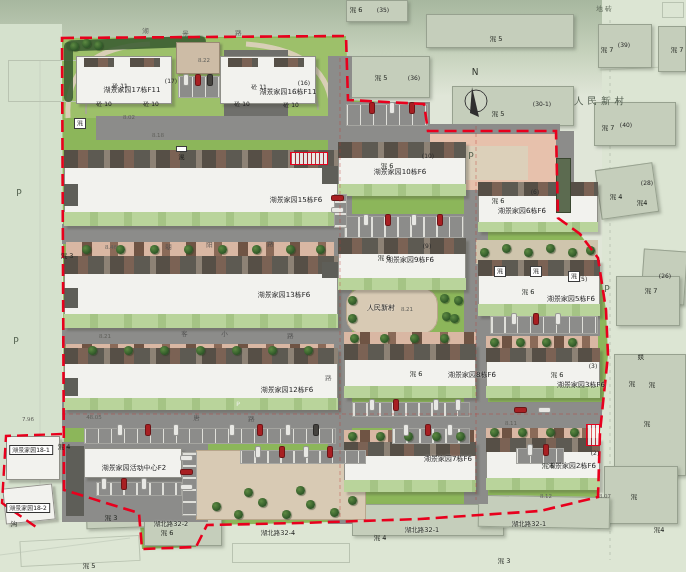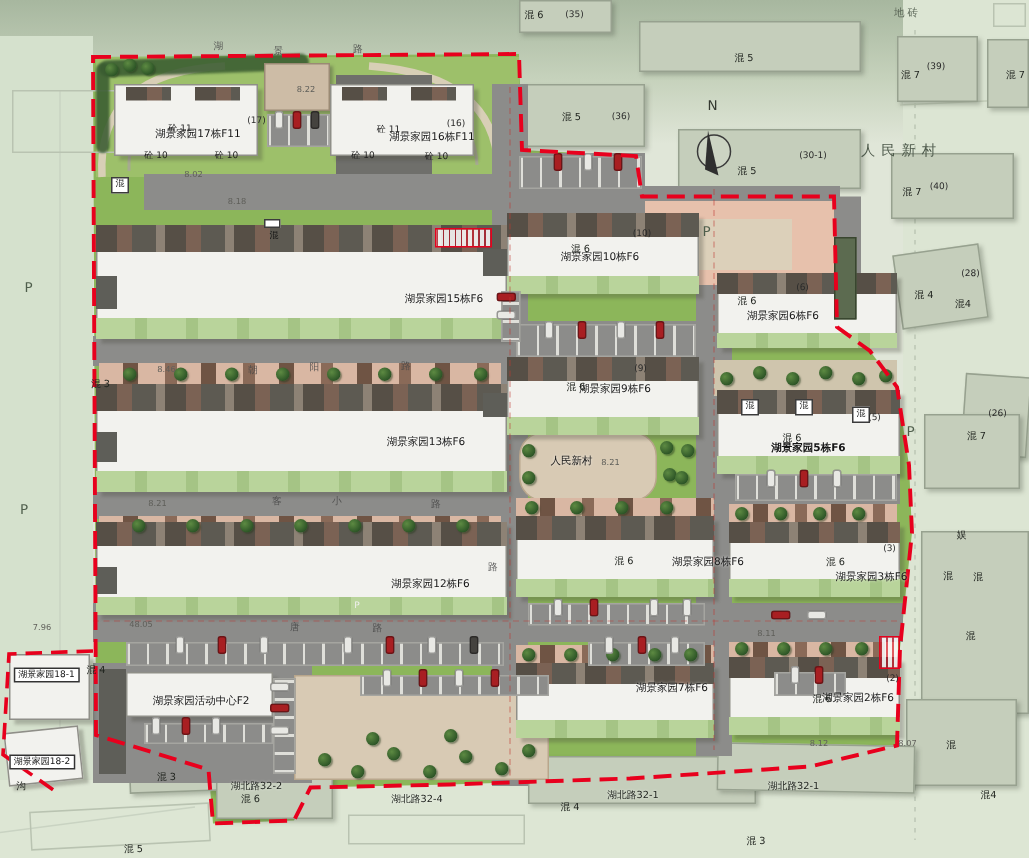--- a/index.html
+++ b/index.html
@@ -314,21 +314,21 @@
       <span class="lb bl" style="left: 132px; top: 90px;">湖景家园17栋F11</span>
       <span class="lb bl" style="left: 288px; top: 92px;">湖景家园16栋F11</span>
       <span class="lb bl" style="left: 296px; top: 200px;">湖景家园15栋F6</span>
       <span class="lb bl" style="left: 284px; top: 295px;">湖景家园13栋F6</span>
       <span class="lb bl" style="left: 287px; top: 390px;">湖景家园12栋F6</span>
       <span class="lb bl" style="left: 400px; top: 172px;">湖景家园10栋F6</span>
       <span class="lb bl" style="left: 410px; top: 260px;">湖景家园9栋F6</span>
       <span class="lb bl" style="left: 472px; top: 375px;">湖景家园8栋F6</span>
       <span class="lb bl" style="left: 448px; top: 459px;">湖景家园7栋F6</span>
       <span class="lb bl" style="left: 522px; top: 211px;">湖景家园6栋F6</span>
-      <span class="lb bl" style="left: 539px; top: 299px; font-weight: bold;">湖景家园5栋F6</span>
+      <span class="lb bl" style="left: 571px; top: 299px;">湖景家园5栋F6</span>
       <span class="lb bl" style="left: 581px; top: 385px;">湖景家园3栋F6</span>
       <span class="lb bl" style="left: 572px; top: 466px;">湖景家园2栋F6</span>
       <span class="lb bl" style="left: 134px; top: 468px;">湖景家园活动中心F2</span>
       <span class="lb bl" style="left: 381px; top: 308px;">人民新村</span>
       <span class="lb hl" style="left: 387px; top: 166px;">混 6</span>
       <span class="lb hl" style="left: 384px; top: 258px;">混 6</span>
       <span class="lb hl" style="left: 498px; top: 201px;">混 6</span>
       <span class="lb hl" style="left: 528px; top: 292px;">混 6</span>
       <span class="lb hl" style="left: 416px; top: 374px;">混 6</span>
       <span class="lb hl" style="left: 557px; top: 375px;">混 6</span>

